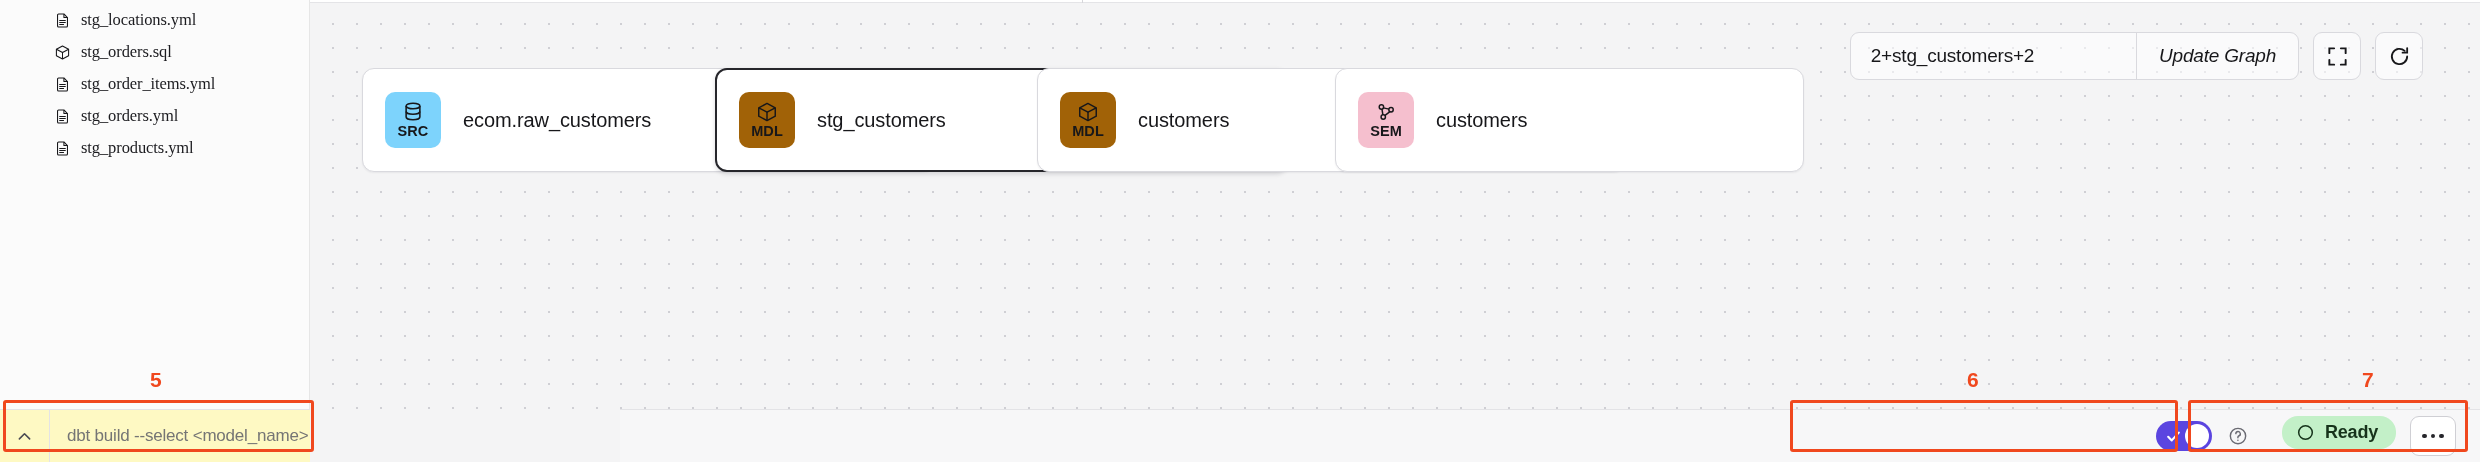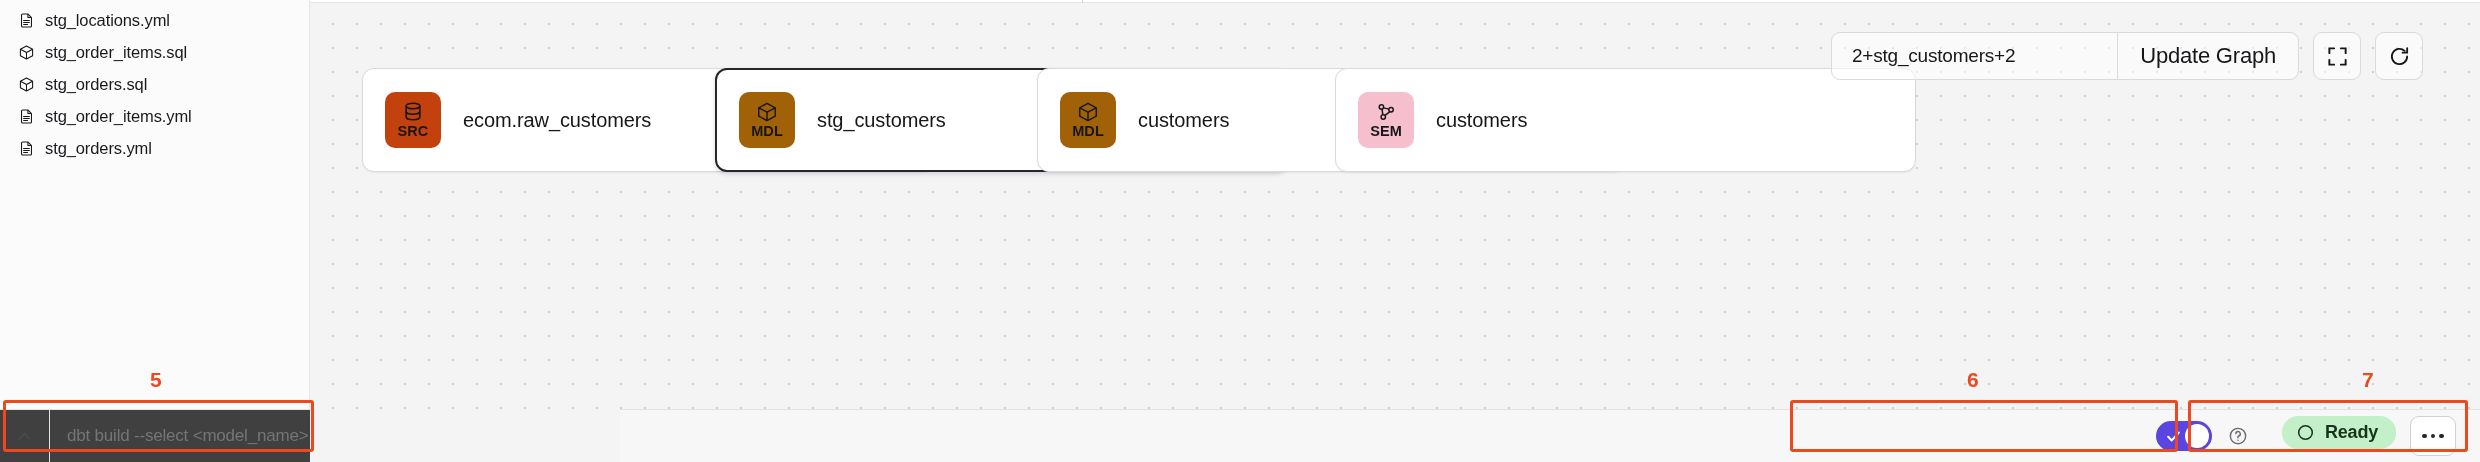--- a/index.html
+++ b/index.html
@@ -18,23 +18,24 @@
     background: #fbfbfb;
     border-right: 1px solid #e6e6e6;
     position: relative;
     flex: 0 0 310px;
     overflow: hidden;
   }
   .file-list { padding-top: 4px; }
   .file-row {
     display: flex; align-items: center;
     height: 32px;
-    padding-left: 18px;
+    padding-left: 54px;
     gap: 10px;
     cursor: pointer;
+    font-family: Liberation Serif, serif;
   }
   .file-icon { width: 17px; height: 17px; flex: 0 0 17px; display: block; }
   .file-label {
     font-size: 16.5px; color: #1b1b1f; letter-spacing: -0.1px;
     white-space: nowrap;
   }
 
   
   .main { flex: 1; position: relative; height: 462px; background: #f4f4f5; }
 
@@ -77,21 +78,21 @@
     width: 56px; height: 56px; border-radius: 10px;
     display: flex; flex-direction: column;
     align-items: center; justify-content: center;
     gap: 1px; flex: 0 0 56px;
   }
   .badge svg { display: block; }
   .badge-text {
     font-size: 14.5px; font-weight: 600; color: #17171a;
     letter-spacing: 0.1px; line-height: 1;
   }
-  .badge.src { background: #c2410c; justify-content: center; }
+  .badge.src { background: #7dd3fc; justify-content: center; }
   .badge.mdl { background: #a16207; }
   .badge.sem { background: #f5bfce; }
   .node-label {
     font-size: 20px; color: #17171a; white-space: nowrap; letter-spacing: -0.1px;
   }
 
   .edge { position: absolute; height: 1.6px; background: #b9b9c0; }
   .edge::after {
     content: ""; position: absolute; right: -1px; top: -4px;
     border-left: 9px solid #b9b9c0;
@@ -114,37 +115,37 @@
     display: flex; align-items: center;
     padding: 0 20px; min-width: 208px;
     font-size: 19px; color: #17171a; letter-spacing: -0.2px;
     background: transparent; border: none; outline: none; height: 100%;
     font-family: "Liberation Sans", sans-serif;
     cursor: text;
   }
   .gt-sep { width: 1.3px; background: #d9d9de; }
   .gt-btn {
     display: flex; align-items: center; justify-content: center;
-    padding: 0 22px; font-size: 22px; color: #17171a;
+    padding: 0 22px; font-size: 19px; color: #17171a;
     background: transparent; border: none; cursor: pointer;
     letter-spacing: -0.2px; height: 100%;
-    font-family: "Liberation Sans", sans-serif; white-space: nowrap;
+    font-family: "Liberation Sans", sans-serif; white-space: nowrap; font-style: italic;
   }
   .icon-btn {
     width: 48px; height: 48px;
     border: 1.3px solid #d9d9de; border-radius: 9px;
     background: rgba(255,255,255,0.55);
     display: flex; align-items: center; justify-content: center;
     cursor: pointer;
   }
 
   
   .cmdbar {
     position: absolute; bottom: 0; left: 0; width: 310px; height: 53px;
-    background: #404040;
+    background: #fef9c3;
     border-top: 1px solid #e3e3e6;
     display: flex; align-items: stretch;
     z-index: 5;
   }
   .cmd-collapse {
     width: 50px; display: flex; align-items: center; justify-content: center;
     border-right: 1px solid #e3e3e6; cursor: pointer;
   }
   .cmd-input {
     flex: 1; display: flex; align-items: center;
@@ -213,45 +214,45 @@
             <path d="M8 12h8M8 14.8h8M8 17.6h5.5" stroke-linecap="round"></path>
           </svg>
           <span class="file-label">stg_locations.yml</span>
         </div>
         <div class="file-row">
           <svg class="file-icon" viewBox="0 0 24 24" fill="none" stroke="#17171a" stroke-width="1.5" stroke-linejoin="round">
             <path d="M12 2.8 20.6 7.4v9.2L12 21.2 3.4 16.6V7.4z"></path>
             <path d="M3.4 7.4 12 12.1l8.6-4.7"></path>
             <path d="M12 12.1v9.1"></path>
           </svg>
-          <span class="file-label">stg_order_items.sql</span>
-        </div>
-        <div class="file-row">
-          <svg class="file-icon" viewBox="0 0 24 24" fill="none" stroke="#17171a" stroke-width="1.5" stroke-linejoin="round">
-            <path d="M12 2.8 20.6 7.4v9.2L12 21.2 3.4 16.6V7.4z"></path>
-            <path d="M3.4 7.4 12 12.1l8.6-4.7"></path>
-            <path d="M12 12.1v9.1"></path>
-          </svg>
           <span class="file-label">stg_orders.sql</span>
         </div>
         <div class="file-row">
           <svg class="file-icon" viewBox="0 0 24 24" fill="none" stroke="#17171a" stroke-width="1.5" stroke-linejoin="round">
             <path d="M14 2.8H6.4A1.4 1.4 0 0 0 5 4.2v15.6a1.4 1.4 0 0 0 1.4 1.4h11.2a1.4 1.4 0 0 0 1.4-1.4V7.8z"></path>
             <path d="M14 2.8v5h5"></path>
             <path d="M8 12h8M8 14.8h8M8 17.6h5.5" stroke-linecap="round"></path>
           </svg>
           <span class="file-label">stg_order_items.yml</span>
         </div>
         <div class="file-row">
           <svg class="file-icon" viewBox="0 0 24 24" fill="none" stroke="#17171a" stroke-width="1.5" stroke-linejoin="round">
             <path d="M14 2.8H6.4A1.4 1.4 0 0 0 5 4.2v15.6a1.4 1.4 0 0 0 1.4 1.4h11.2a1.4 1.4 0 0 0 1.4-1.4V7.8z"></path>
             <path d="M14 2.8v5h5"></path>
             <path d="M8 12h8M8 14.8h8M8 17.6h5.5" stroke-linecap="round"></path>
           </svg>
           <span class="file-label">stg_orders.yml</span>
+        </div>
+        <div class="file-row">
+          <svg class="file-icon" viewBox="0 0 24 24" fill="none" stroke="#17171a" stroke-width="1.5" stroke-linejoin="round">
+            <path d="M14 2.8H6.4A1.4 1.4 0 0 0 5 4.2v15.6a1.4 1.4 0 0 0 1.4 1.4h11.2a1.4 1.4 0 0 0 1.4-1.4V7.8z"></path>
+            <path d="M14 2.8v5h5"></path>
+            <path d="M8 12h8M8 14.8h8M8 17.6h5.5" stroke-linecap="round"></path>
+          </svg>
+          <span class="file-label">stg_products.yml</span>
         </div>
       </div>
   </div>
 
   <div class="main">
 
     <div class="tabstrip">
       <div class="tab-divider"></div>
     </div>
 
@@ -290,21 +291,21 @@
           <svg width="22" height="22" viewBox="0 0 24 24" fill="none" stroke="#17171a" stroke-width="1.6" stroke-linejoin="round">
             <path d="M12 2.6 21 7.4v9.2L12 21.4 3 16.6V7.4z"></path>
             <path d="M3 7.4 12 12.1l9-4.7"></path>
             <path d="M12 12.1v9.3"></path>
           </svg>
           <span class="badge-text">MDL</span>
         </div>
         <span class="node-label">customers</span>
       </div>
 
-      <div class="node" style="left:1025px; top:65px; width:581px;">
+      <div class="node" style="left:1025px; top:65px; width:469px;">
         <div class="badge sem">
           <svg width="22" height="22" viewBox="0 0 24 24" fill="none" stroke="#17171a" stroke-width="1.6">
             <circle cx="7" cy="6.5" r="2.4"></circle>
             <circle cx="17.5" cy="9.5" r="2.4"></circle>
             <circle cx="9" cy="17.5" r="2.4"></circle>
             <path d="M9.1 7.5l6.3 1.4"></path>
             <path d="M7.6 8.8l1 6.4"></path>
             <path d="M16.3 11.6 10.6 16"></path>
           </svg>
           <span class="badge-text">SEM</span>

